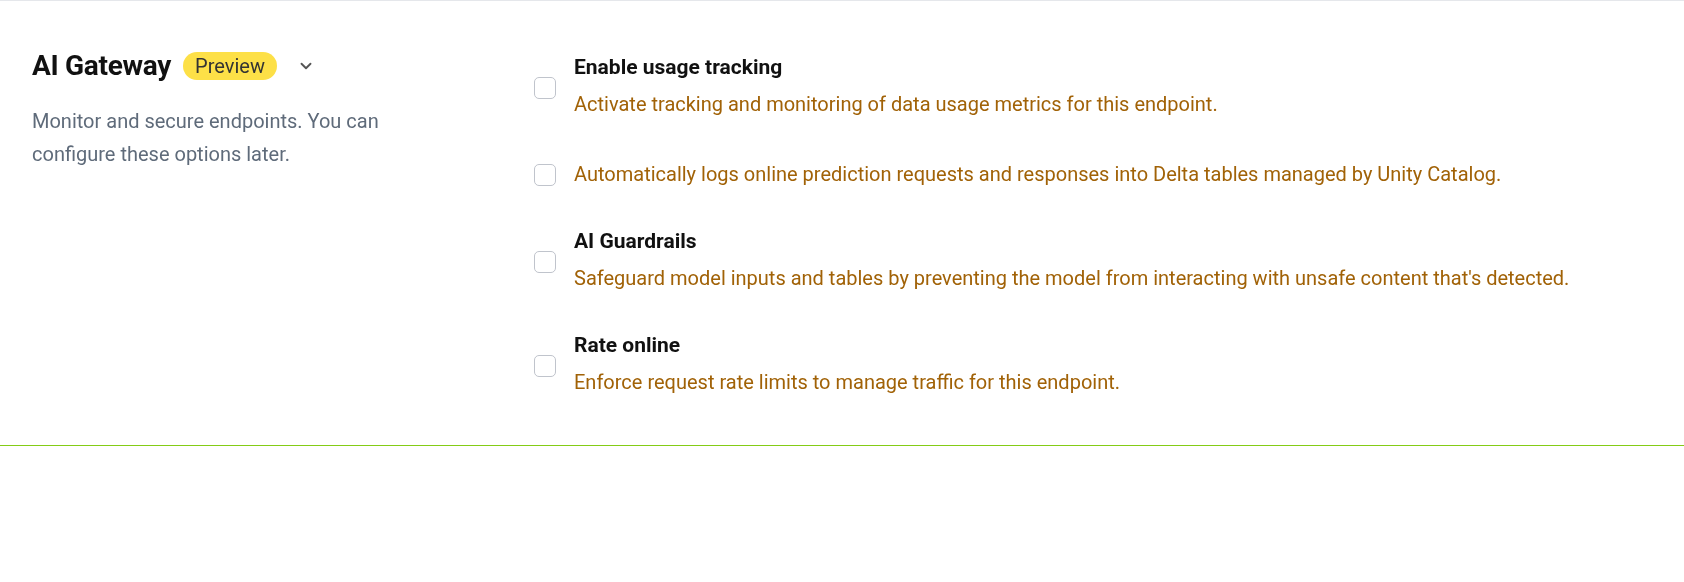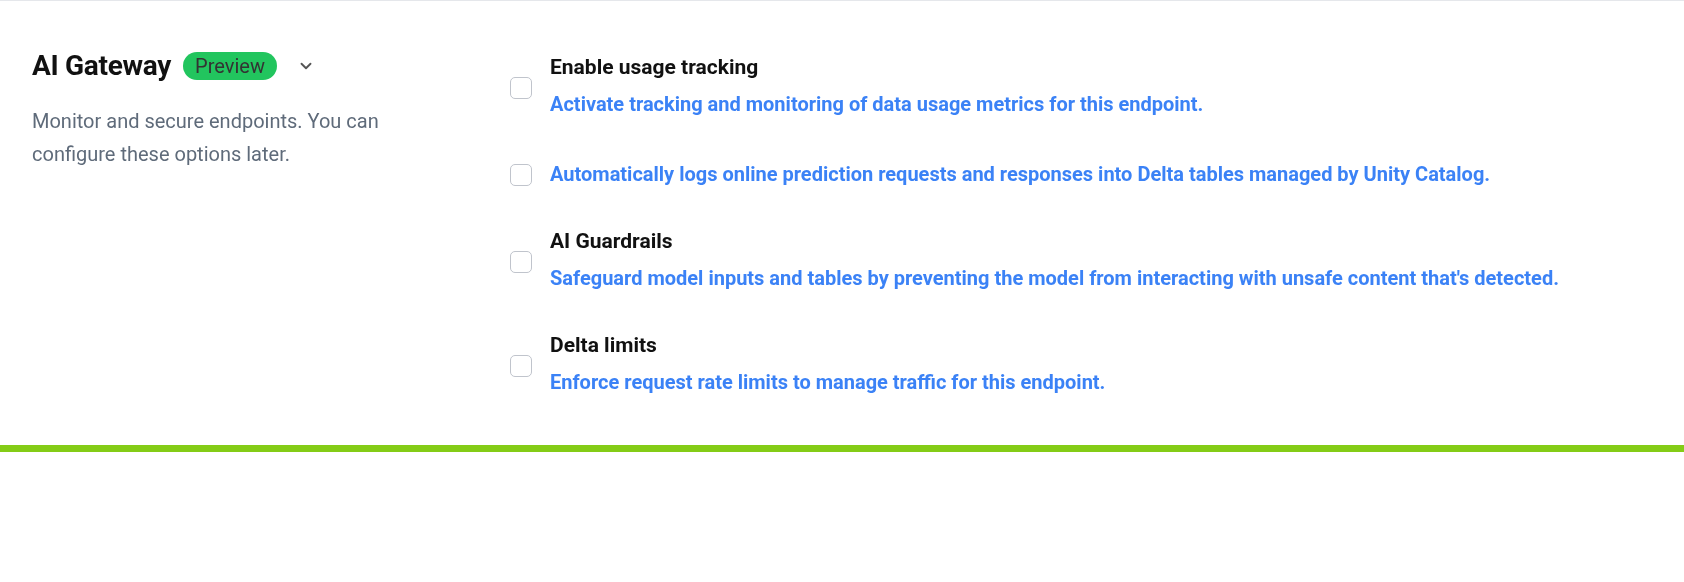--- a/index.html
+++ b/index.html
@@ -9,42 +9,42 @@
     }
     body {
       font-family: -apple-system, BlinkMacSystemFont, "Segoe UI", Roboto, Helvetica, Arial, sans-serif;
       background: #fff;
       color: #1a1a1a;
       width: 1684px;
       height: 582px;
     }
     .container {
       border-top: 1px solid #e5e7eb;
-      border-bottom: 7px solid #84cc16;
+      border-bottom: 1px solid #84cc16;
       padding: 48px 32px 48px 32px;
       display: flex;
-      gap: 48px;
+      gap: 72px;
     }
     .left-column {
       flex: 0 0 430px;
     }
     .header-row {
       display: flex;
       align-items: center;
       gap: 12px;
       margin-bottom: 16px;
     }
     .section-title {
       font-size: 28px;
       font-weight: 700;
       color: #111;
       letter-spacing: -0.3px;
     }
     .preview-badge {
-      background: #22c55e;
+      background: #fde047;
       color: #333;
       font-size: 20px;
       padding: 2px 12px;
       border-radius: 14px;
       font-weight: 400;
     }
     .chevron {
       margin-left: 8px;
       color: #555;
     }
@@ -85,23 +85,22 @@
     }
     .option-label {
       font-size: 21px;
       font-weight: 700;
       color: #111;
       margin-bottom: 10px;
       display: block;
     }
     .option-description {
       font-size: 20px;
-      color: #3b82f6;
+      color: #a16207;
       line-height: 1.5;
-      font-weight: bold;
     }
   </style>
 </head>
 <body>
 
 <div class="container">
   <div class="left-column">
     <div class="header-row">
       <span class="section-title">AI Gateway</span>
       <span class="preview-badge">Preview</span>
@@ -135,19 +134,19 @@
       <input type="checkbox" class="checkbox" style="">
       <div class="option-text">
         <span class="option-label">AI Guardrails</span>
         <p class="option-description">Safeguard model inputs and tables by preventing the model from interacting with unsafe content that's detected.</p>
       </div>
     </div>
 
     <div class="option-row">
       <input type="checkbox" class="checkbox" style="">
       <div class="option-text">
-        <span class="option-label">Delta limits</span>
+        <span class="option-label">Rate online</span>
         <p class="option-description">Enforce request rate limits to manage traffic for this endpoint.</p>
       </div>
     </div>
 
   </div>
 </div>
 
 </body></html>

